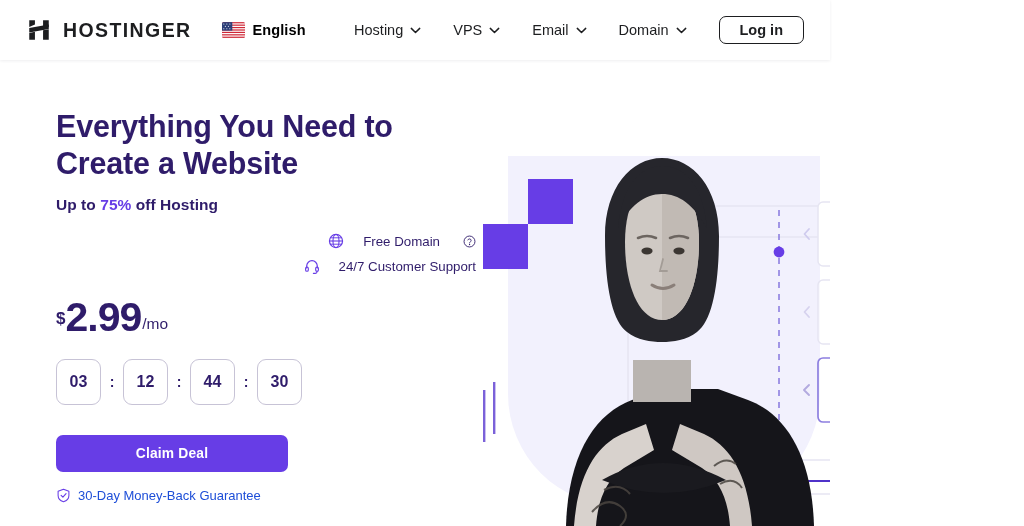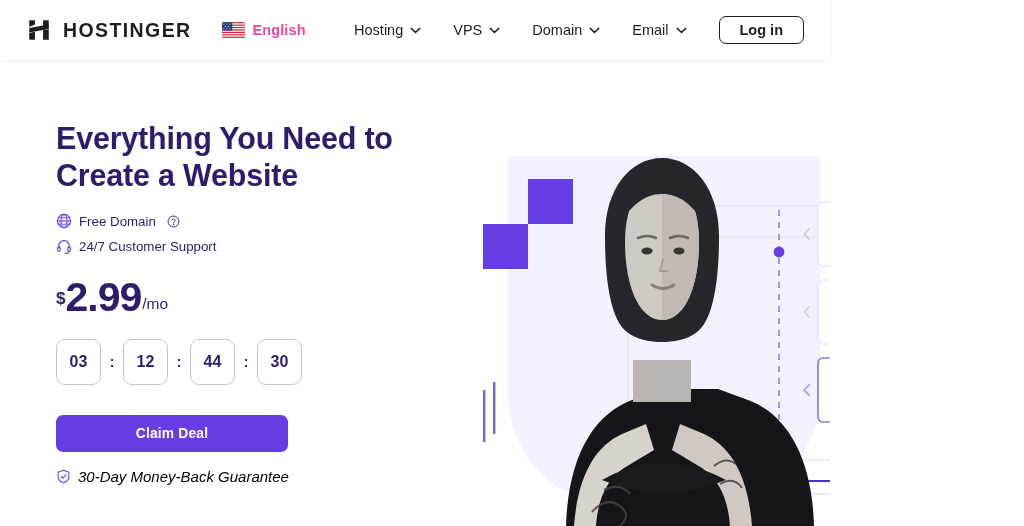--- a/index.html
+++ b/index.html
@@ -23,21 +23,21 @@
     box-shadow: 0 1px 3px rgba(20,20,43,.07);
   }
   .brand { display: flex; align-items: center; gap: 11px; }
   .logo-mark { width: 26px; height: 26px; display: block; }
   .logo-word {
     font-size: 19.5px; font-weight: 700; letter-spacing: 1.4px;
     color: #1d1e20;
   }
   .lang { display: flex; align-items: center; gap: 8px; margin-left: 30px; }
   .flag { width: 23px; height: 16px; display: block; border-radius: 1.5px; }
-  .lang-label { font-size: 14.5px; color: #ec4899; font-weight: 600; letter-spacing:.1px;}
+  .lang-label { font-size: 14.5px; color: #000000; font-weight: 600; letter-spacing:.1px;}
 
   .nav { margin-left: auto; display: flex; align-items: center; gap: 0; }
   .nav-item {
     display: flex; align-items: center; gap: 7px;
     padding: 8px 16px;
     font-size: 14.5px; color: #1d1e20; font-weight: 500;
     cursor: pointer; white-space: nowrap;
   }
   .chev { width: 11px; height: 7px; display: block; }
   .login-btn {
@@ -45,33 +45,33 @@
     border: 1.6px solid #1d1e20; border-radius: 7px;
     background: #fff; color: #1d1e20;
     font-family: inherit;
     font-size: 14.5px; font-weight: 700;
     padding: 5px 20px; cursor: pointer;
   }
 
   
   .hero { position: relative; width: 100%; height: 466px; background: #fff; overflow: hidden; }
 
-  .hero-copy { position: absolute; left: 56px; top: 60px; width: 420px; z-index: 20; }
+  .hero-copy { position: absolute; left: 56px; top: 48px; width: 420px; z-index: 20; }
   .headline {
     font-size: 30.5px; line-height: 1.22; font-weight: 700;
     color: #2f1c6a; letter-spacing: -.2px;
   }
   .subhead {
     margin-top: 14px;
     font-size: 15.5px; font-weight: 700; color: #2f1c6a; letter-spacing: .05px;
   }
   .subhead .pct { color: #673de6; }
 
   .features { margin-top: 19px; display: flex; flex-direction: column; gap: 9px; }
-  .feature { display: flex; align-items: center; gap: 7px; }
+  .feature { display: flex; align-items: center; gap: 19px; justify-content: flex-end; }
   .feature-ico { width: 16px; height: 16px; display: block; flex: none; }
   .feature-txt { font-size: 13.3px; color: #2f1c6a; font-weight: 500; }
   .help-ico { width: 13px; height: 13px; display:block; margin-left: 4px; cursor: pointer; }
 
   .price-row { margin-top: 24px; display: flex; align-items: flex-end; color: #2f1c6a; }
   .cur { font-size: 17px; font-weight: 700; margin-bottom: 8px; }
   .amount { font-size: 41px; font-weight: 700; line-height: .95; letter-spacing: -1px; }
   .per { font-size: 15.5px; font-weight: 500; margin-bottom: 4px; margin-left: 1px; }
   .months { margin-top: 15px; font-size: 14.6px; font-weight: 700; color: #2f1c6a; }
 
@@ -85,21 +85,21 @@
 
   .cta {
     margin-top: 30px; display: block;
     width: 232px; height: 37px;
     background: #673de6; border: none; border-radius: 7px;
     color: #ffffff; font-family: inherit;
     font-size: 13.8px; font-weight: 700; letter-spacing: .2px;
     cursor: pointer;
   }
   .guarantee { margin-top: 16px; display: flex; align-items: center; gap: 7px; }
-  .guarantee-txt { font-size: 15px; color: #000000; font-weight: 500; font-style: italic; }
+  .guarantee-txt { font-size: 13px; color: #1d4ed8; font-weight: 500; }
 
   
   .art { position: absolute; left: 452px; top: 0; width: 572px; height: 466px; z-index: 5; }
   .art svg { display: block; width: 100%; height: 100%; }
 </style>
 </head>
 <body>
 
 <div class="page">
 
@@ -154,28 +154,28 @@
       </div>
 
       <div class="nav-item">
         <span>VPS</span>
         <svg class="chev" viewBox="0 0 14 9">
           <path d="M1.6 1.8 L7 7 L12.4 1.8" fill="none" stroke="#1d1e20" stroke-width="1.9" stroke-linecap="round" stroke-linejoin="round"></path>
         </svg>
       </div>
 
       <div class="nav-item">
-        <span>Domain</span>
+        <span>Email</span>
         <svg class="chev" viewBox="0 0 14 9">
           <path d="M1.6 1.8 L7 7 L12.4 1.8" fill="none" stroke="#1d1e20" stroke-width="1.9" stroke-linecap="round" stroke-linejoin="round"></path>
         </svg>
       </div>
 
       <div class="nav-item">
-        <span>Email</span>
+        <span>Domain</span>
         <svg class="chev" viewBox="0 0 14 9">
           <path d="M1.6 1.8 L7 7 L12.4 1.8" fill="none" stroke="#1d1e20" stroke-width="1.9" stroke-linecap="round" stroke-linejoin="round"></path>
         </svg>
       </div>
 
       <button class="login-btn">Log in</button>
     </nav>
   </header>
 
   <section class="hero">
@@ -287,20 +287,23 @@
       </svg>
     </div>
 
     <div class="hero-copy">
 
       <h1 class="headline">
         <span>Everything You Need to</span><br>
         <span>Create a Website</span>
       </h1>
 
+      <div class="subhead">
+        <span>Up to </span><span class="pct">75%</span><span> off Hosting</span>
+      </div>
 
       <div class="features">
 
         <div class="feature">
           <svg class="feature-ico" viewBox="0 0 20 20">
             <circle cx="10" cy="10" r="8.2" fill="none" stroke="#673de6" stroke-width="1.5"></circle>
             <ellipse cx="10" cy="10" rx="3.8" ry="8.2" fill="none" stroke="#673de6" stroke-width="1.4"></ellipse>
             <line x1="1.9" y1="10" x2="18.1" y2="10" stroke="#673de6" stroke-width="1.4"></line>
             <line x1="3.2" y1="6" x2="16.8" y2="6" stroke="#673de6" stroke-width="1.2"></line>
             <line x1="3.2" y1="14" x2="16.8" y2="14" stroke="#673de6" stroke-width="1.2"></line>

